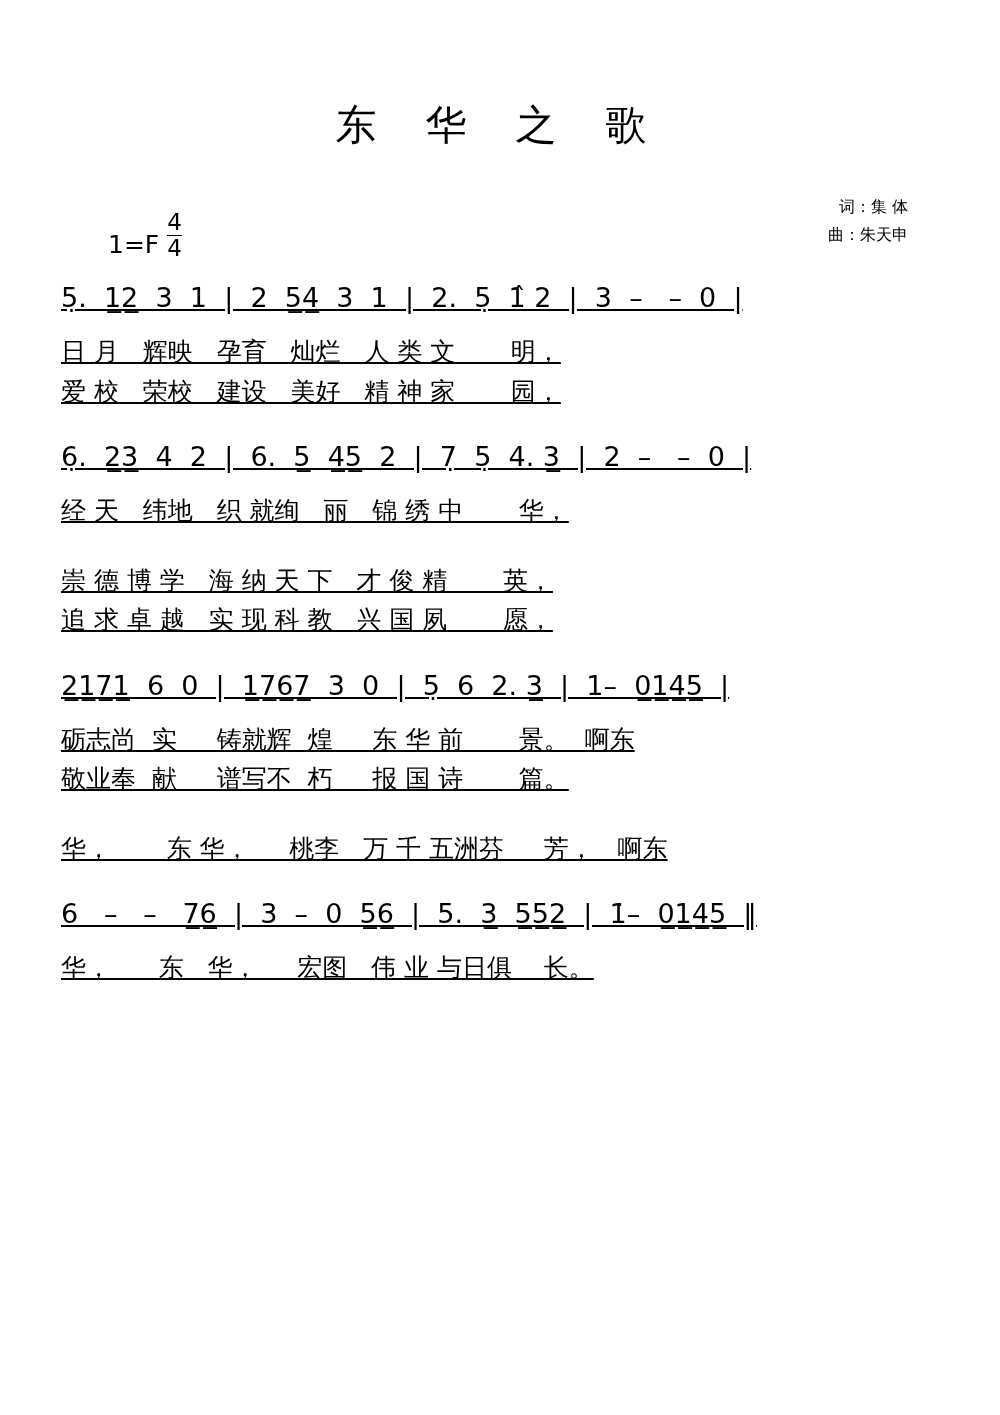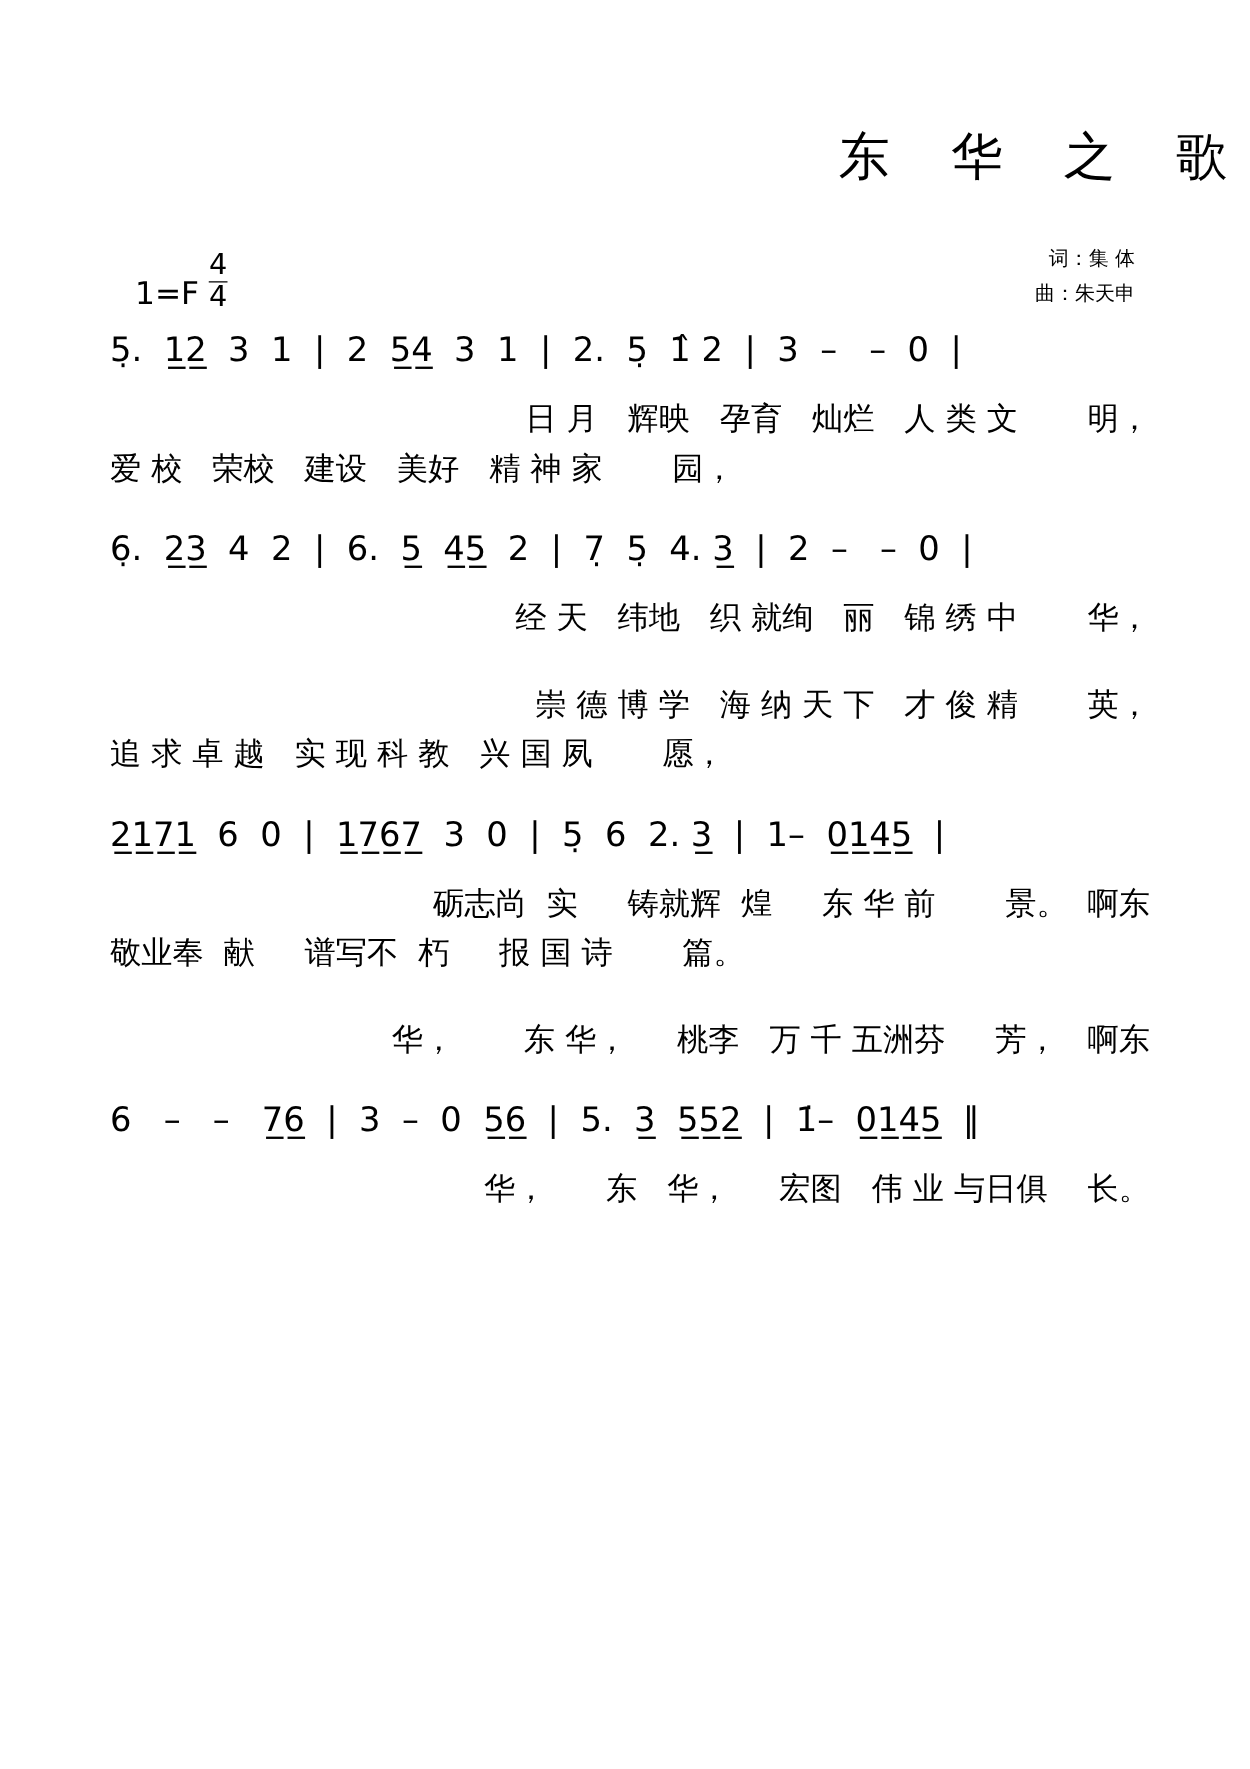--- a/index.html
+++ b/index.html
@@ -15,37 +15,37 @@
     position: relative;
     overflow: hidden;
   }
   .page {
     width: 1000px;
     height: 1415px;
     position: relative;
   }
   
   .title {
-    text-align: right;
+    text-align: center;
     font-size: 41px;
     letter-spacing: 18px;
     margin-top: 98px;
     font-family: "DejaVu Sans", sans-serif;
     font-weight: 400;
   }
   
   .header-row {
     position: relative;
     height: 70px;
     margin-top: 36px;
   }
   .key-sig {
     position: absolute;
     left: 108px;
-    top: 12px;
+    top: 22px;
     font-size: 25px;
     font-family: "DejaVu Sans", sans-serif;
     display: flex;
     align-items: center;
   }
   .key-sig .ks-text { line-height: 1; position: relative; top: 9px; }
   .time-sig {
     display: inline-flex;
     flex-direction: column;
     align-items: center;
@@ -59,42 +59,43 @@
     position: absolute;
     right: 92px;
     top: 4px;
     font-size: 16px;
     font-family: "DejaVu Sans", sans-serif;
     line-height: 1.75;
     text-align: right;
   }
   
   .systems {
-    margin-top: 6px;
-    padding-left: 88px;
+    margin-top: 23px;
+    padding-left: 61px;
     padding-right: 80px;
+    text-decoration: underline;
   }
   .system { margin-bottom: 30px; }
   .notes-line {
     font-size: 27px;
     font-family: "DejaVu Sans", sans-serif;
     white-space: pre;
     letter-spacing: 0px;
     line-height: 1.15;
     height: 42px;
     display: block;
   }
   .lyric-line {
     font-size: 25px;
     font-family: "DejaVu Sans", sans-serif;
     white-space: pre;
     line-height: 1.58;
     letter-spacing: 0px;
   }
-  .lyric-line.first { margin-top: 8px; text-align: right; }
+  .lyric-line.first { margin-top: 8px; }
 </style>
 </head>
 <body>
 
 <div class="page">
 
   <div class="title">东 华 之 歌</div>
 
   <div class="header-row">
     <div class="key-sig">

